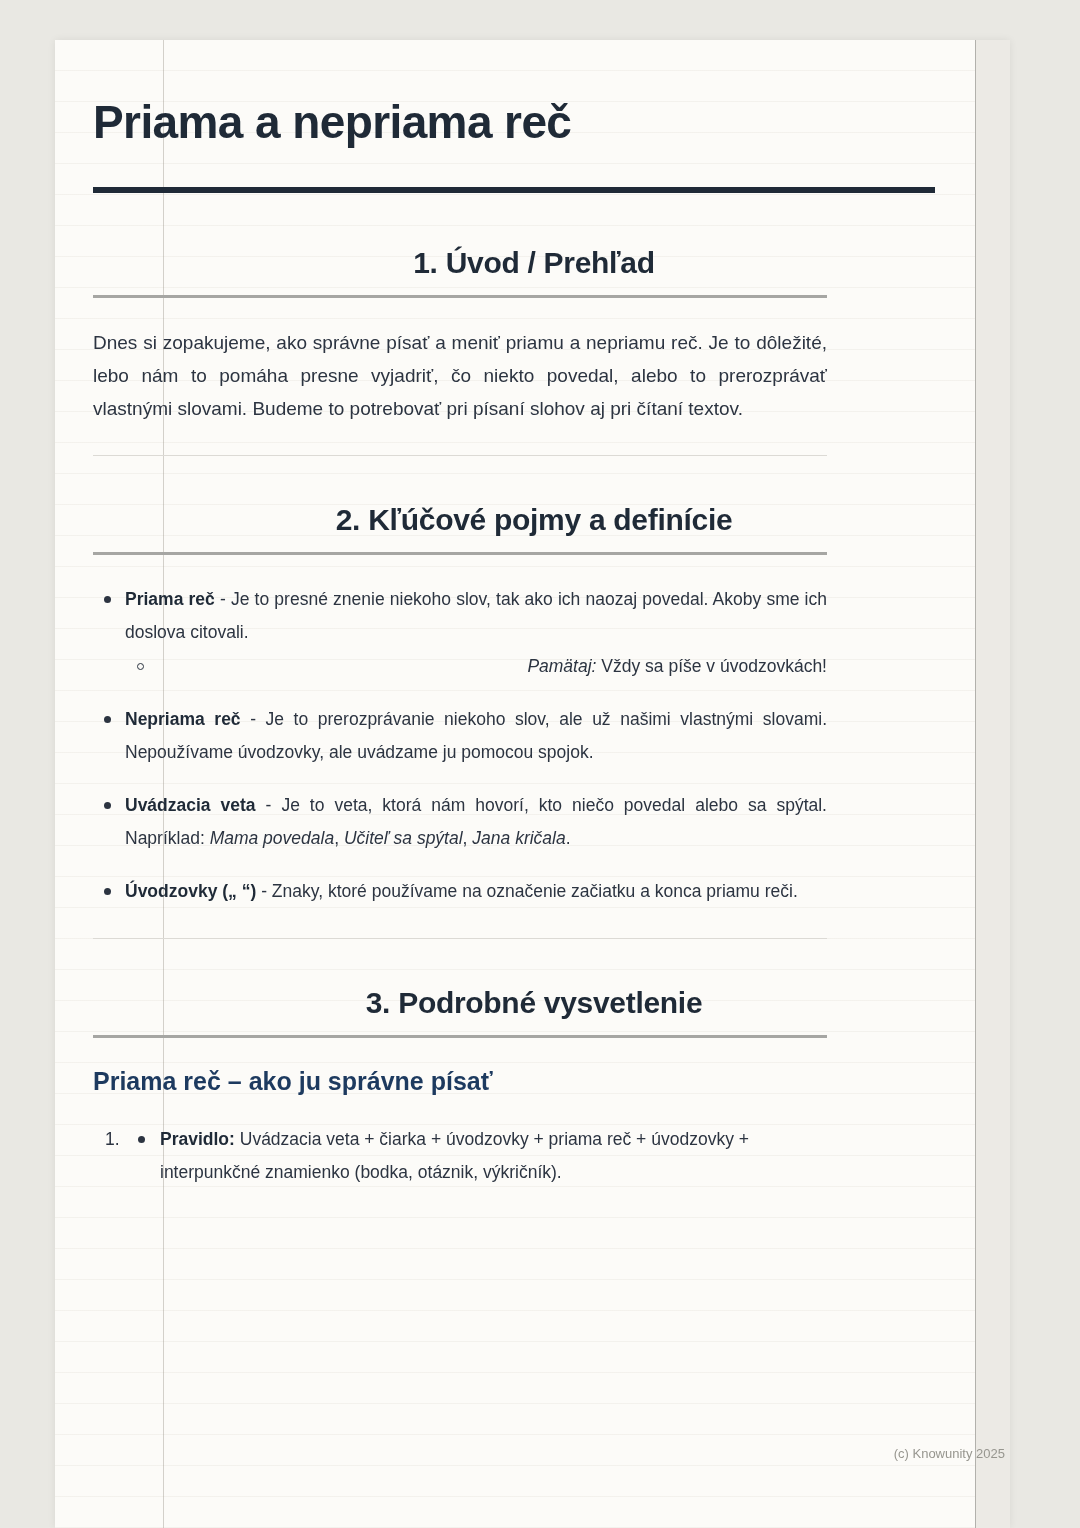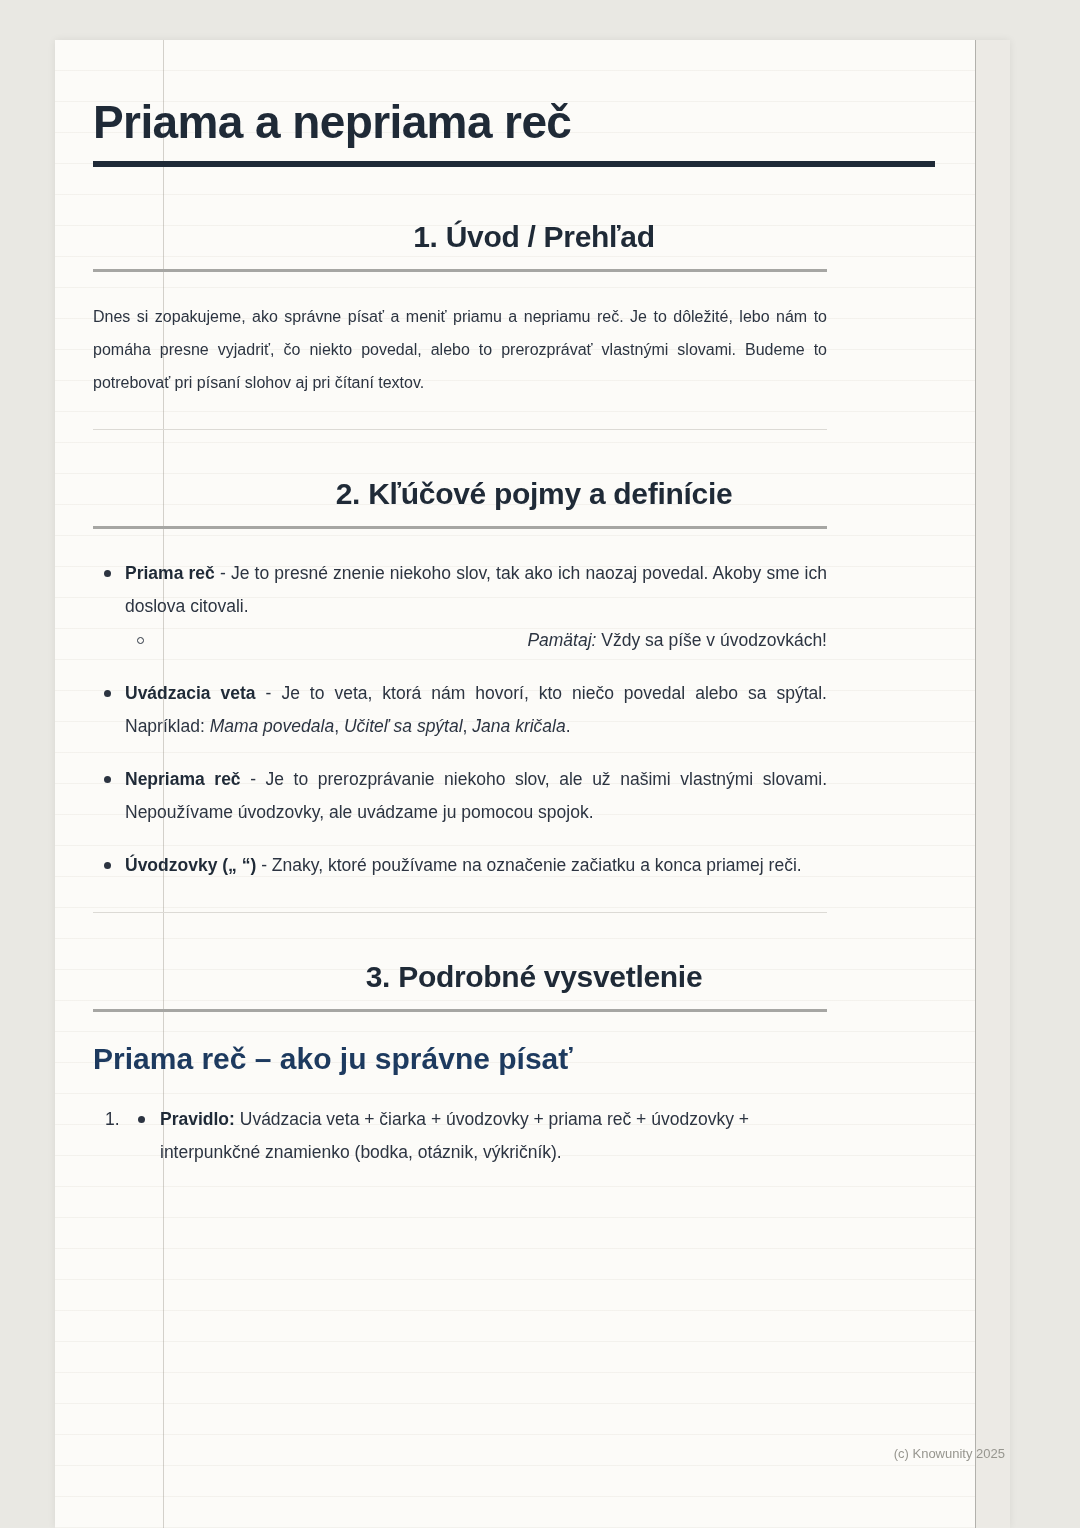--- a/index.html
+++ b/index.html
@@ -33,21 +33,21 @@
     position:relative;
     padding:56px 0 0 38px;
     width:920px;
   }
   .doc-title {
     font-size:46px;
     font-weight:800;
     letter-spacing:-0.6px;
     color:#1f2a37;
     line-height:1.15;
-    margin-bottom:12px;
+    margin-bottom:38px;
   }
   .title-rule {
     width:842px; height:6px;
     background:#1f2a37;
     margin-bottom:52px;
   }
   .section-heading {
     font-size:30px;
     font-weight:700;
     letter-spacing:-0.3px;
@@ -56,21 +56,21 @@
     margin-bottom:14px;
     text-align:center;
   }
   .heading-rule {
     width:734px; height:3px;
     background:#a6a6a3;
     margin-bottom:28px;
   }
   .body-text {
     width:734px;
-    font-size:16px;
+    font-size:19px;
     line-height:33px;
     text-align:justify;
     color:#2c3441;
   }
   .divider {
     width:734px; height:1px;
     background:#dcdad5;
     border:none;
     margin:30px 0 46px 0;
   }
@@ -95,21 +95,21 @@
   .sub-list { list-style:none; margin-left:10px; margin-top:1px; }
   .sub-list > li { position:relative; padding-left:22px; text-align:right; }
   .circle {
     position:absolute; left:2px; top:13px;
     width:7px; height:7px; border-radius:50%;
     border:1.5px solid #2c3441;
     background:transparent;
     display:inline-block;
   }
   .subsection-heading {
-    font-size:30px;
+    font-size:25px;
     font-weight:700;
     color:#1d3a5f;
     line-height:1.25;
     margin:10px 0 22px 0;
   }
   .steps { list-style:none; width:734px; margin-top:26px; }
   .steps > li {
     position:relative;
     padding-left:35px;
     font-size:17.5px;
@@ -160,29 +160,29 @@
         <li>
           <span class="dot"></span><span class="b">Priama reč</span><span> - Je to presné znenie niekoho slov, tak ako ich naozaj povedal. Akoby sme ich doslova citovali.</span>
           <ul class="sub-list">
             <li>
               <span class="circle"></span><span class="i">Pamätaj:</span><span> Vždy sa píše v úvodzovkách!</span>
             </li>
           </ul>
         </li>
 
         <li>
+          <span class="dot"></span><span class="b">Nepriama reč</span><span> - Je to prerozprávanie niekoho slov, ale už našimi vlastnými slovami. Nepoužívame úvodzovky, ale uvádzame ju pomocou spojok.</span>
+        </li>
+
+        <li>
           <span class="dot"></span><span class="b">Uvádzacia veta</span><span> - Je to veta, ktorá nám hovorí, kto niečo povedal alebo sa spýtal. Napríklad: </span><span class="i">Mama povedala</span><span>, </span><span class="i">Učiteľ sa spýtal</span><span>, </span><span class="i">Jana kričala</span><span>.</span>
         </li>
 
         <li>
-          <span class="dot"></span><span class="b">Nepriama reč</span><span> - Je to prerozprávanie niekoho slov, ale už našimi vlastnými slovami. Nepoužívame úvodzovky, ale uvádzame ju pomocou spojok.</span>
-        </li>
-
-        <li>
-          <span class="dot"></span><span class="b">Úvodzovky („ “)</span><span> - Znaky, ktoré používame na označenie začiatku a konca priamej reči.</span>
+          <span class="dot"></span><span class="b">Úvodzovky („ “)</span><span> - Znaky, ktoré používame na označenie začiatku a konca priamu reči.</span>
         </li>
 
       </ul>
     </section>
 
     <hr class="divider">
 
     <section>
       <h2 class="section-heading">3. Podrobné vysvetlenie</h2>
       <div class="heading-rule"></div>

